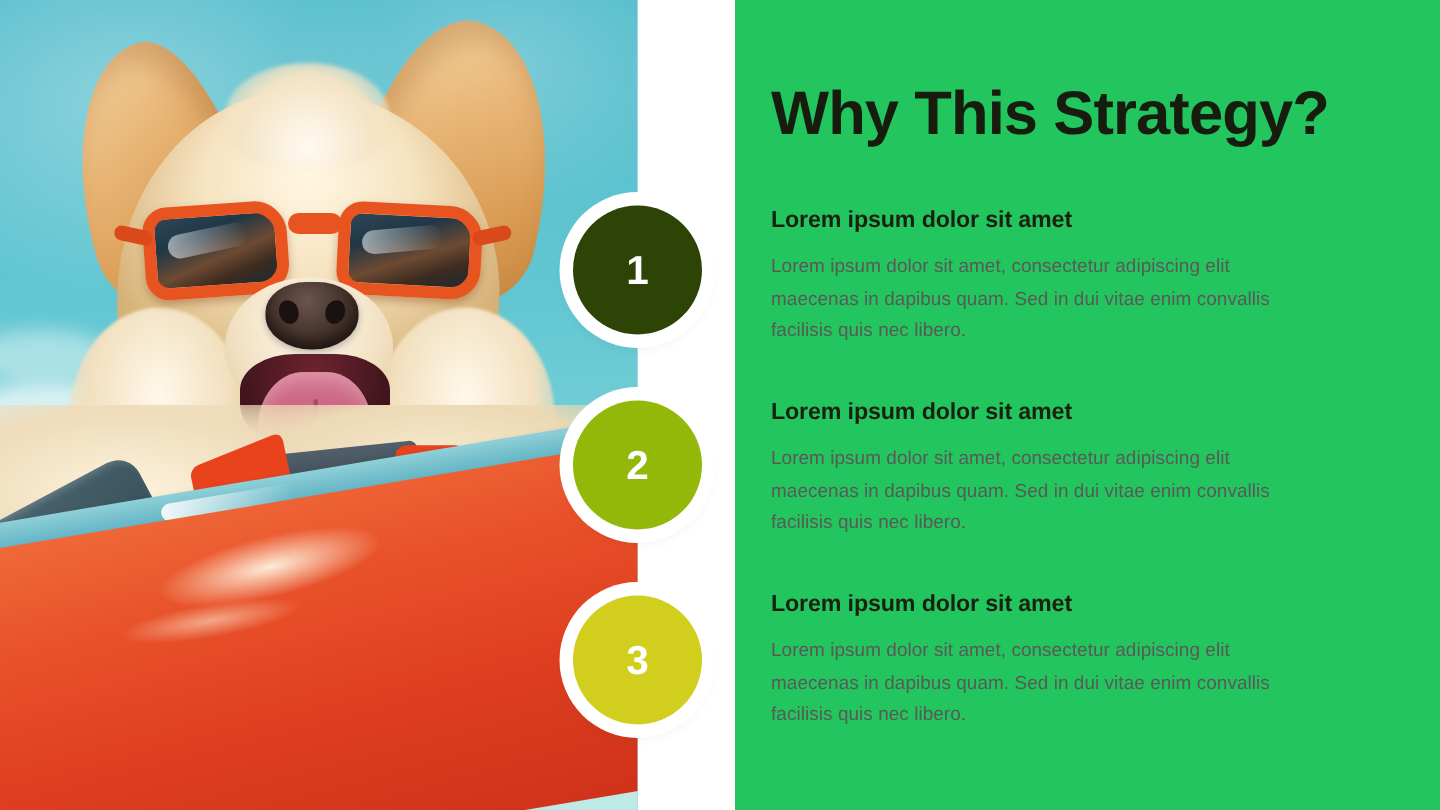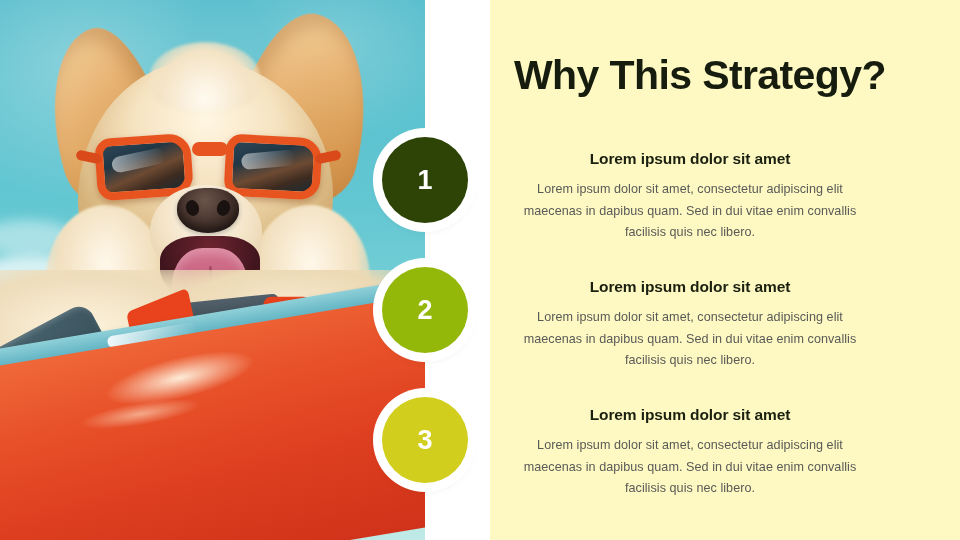--- a/index.html
+++ b/index.html
@@ -239,37 +239,35 @@
   }
   .c1 { left:382px; top:137px; }
   .c2 { left:382px; top:267px; }
   .c3 { left:382px; top:397px; }
 
   
   .content {
     position:absolute;
     left:490px; top:0;
     width:470px; height:540px;
-    background:#fef9c3;
-    text-align:center;
+    background:#22c55e;
   }
   .page-title {
     position:absolute;
     left:24px; top:52px;
     font-size:41px;
     font-weight:bold;
     letter-spacing:-.6px;
     color:#171d0e;
     white-space:nowrap;
   }
   .item {
     position:absolute;
     left:24px;
     width:352px;
-    margin-top:12px;
   }
   .i1 { top:138px; }
   .i2 { top:266px; }
   .i3 { top:394px; }
 
   .item-title {
     font-size:15.5px;
     font-weight:bold;
     color:#1b2111;
     letter-spacing:-.1px;

